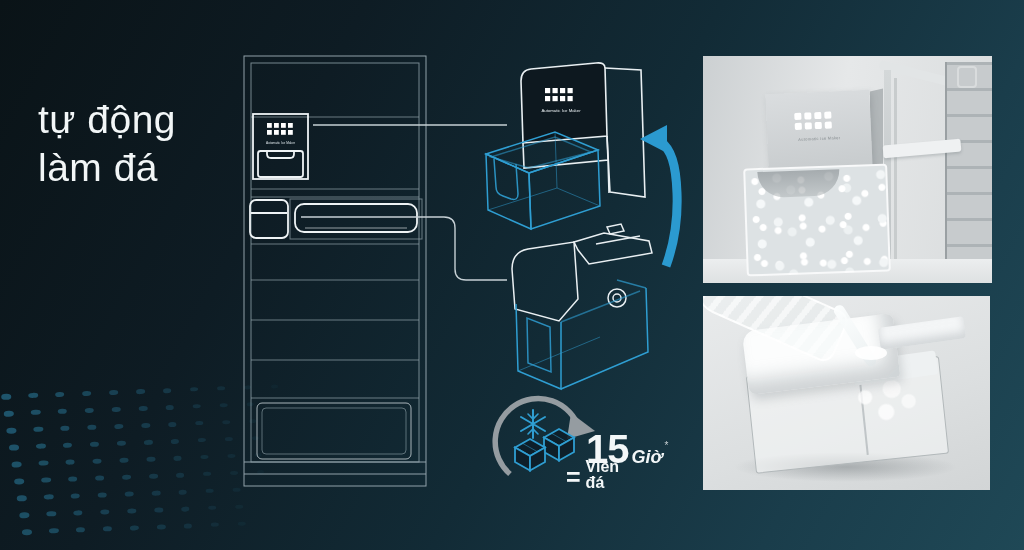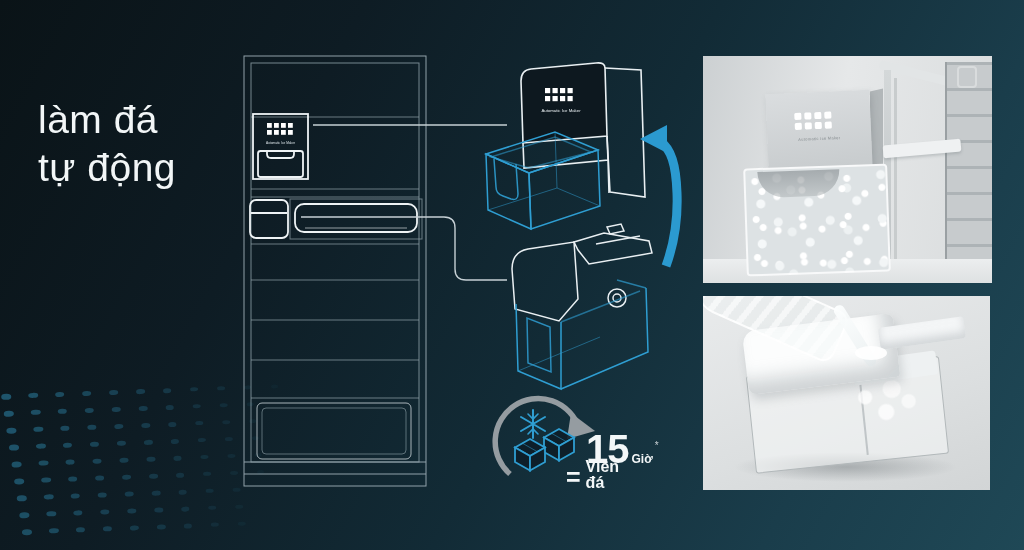--- a/index.html
+++ b/index.html
@@ -9,21 +9,21 @@
   
   #dots{position:absolute;left:4px;top:388px;width:340px;height:170px;transform:rotate(-2deg);}
   #dots .dot{position:absolute;background:#2e87ab;border-radius:50%;}
   
   .headline{position:absolute;left:38px;top:96px;color:#f2f6f7;font-size:39px;
     font-weight:300;line-height:48px;letter-spacing:.5px;}
   .headline span{display:block;}
   
   .stat-row1{position:absolute;left:586px;top:427px;color:#f3f7f8;white-space:nowrap;}
   .stat-row1 .big{font-size:40px;font-weight:bold;letter-spacing:-1px;}
-  .stat-row1 .unit{font-size:12px;font-weight:bold;margin-left:3px;}
+  .stat-row1 .unit{font-size:18px;font-weight:bold;margin-left:3px;font-style:italic;}
   .stat-row1 sup{font-size:10px;color:#c9d1d5;vertical-align:14px;margin-left:2px;}
   .stat-row2{position:absolute;left:566px;top:455px;color:#f3f7f8;display:flex;align-items:flex-start;}
   .stat-row2 .eq{font-size:25px;font-weight:bold;margin-top:8px;}
   .stat-row2 .big{font-size:40px;font-weight:bold;letter-spacing:-1px;line-height:1;}
   .unit-stack{font-size:16px;font-weight:bold;line-height:.98;margin-left:5px;margin-top:4px;}
   
   .photo{position:absolute;overflow:hidden;}
   .photo-top{left:703px;top:56px;width:289px;height:227px;
     background:linear-gradient(100deg,#ccd0d2 0%,#e6e8e9 45%,#d9dcdd 100%);}
   .photo-bottom{left:703px;top:296px;width:287px;height:194px;
@@ -173,22 +173,22 @@
       <span class="dot" style="left: 70px; top: 136px; width: 9.4px; height: 5.17px; opacity: 0.37;"></span>
       <span class="dot" style="left: 97px; top: 136px; width: 9.1px; height: 5.005px; opacity: 0.32;"></span>
       <span class="dot" style="left: 124px; top: 136px; width: 8.8px; height: 4.84px; opacity: 0.27;"></span>
       <span class="dot" style="left: 151px; top: 136px; width: 8.5px; height: 4.675px; opacity: 0.22;"></span>
       <span class="dot" style="left: 178px; top: 136px; width: 8.2px; height: 4.51px; opacity: 0.17;"></span>
       <span class="dot" style="left: 205px; top: 136px; width: 7.9px; height: 4.345px; opacity: 0.12;"></span>
       <span class="dot" style="left: 232px; top: 136px; width: 7.6px; height: 4.18px; opacity: 0.07;"></span>
     </div>
 
   <div class="headline">
+    <span>tự động</span>
     <span>làm đá</span>
-    <span>tự động</span>
   </div>
 
   <svg width="1024" height="550" viewBox="0 0 1024 550" style="position:absolute;left:0;top:0;">
 
     <g stroke="#9fb0b8" fill="none" stroke-width="1" opacity="0.9">
       <rect x="244" y="56" width="182" height="430"></rect>
       <rect x="251" y="63" width="168" height="399" opacity="0.8"></rect>
       <path d="M251,117 H419 M251,189 H419 M251,197 H419 M251,244 H419 M251,280 H419 M251,320 H419 M251,360 H419 M251,398 H419" opacity="0.7"></path>
       <path d="M244,462 H426 M244,474 H426"></path>
       <rect x="257" y="403" width="154" height="56" rx="5" stroke="#b9c4c9"></rect>

